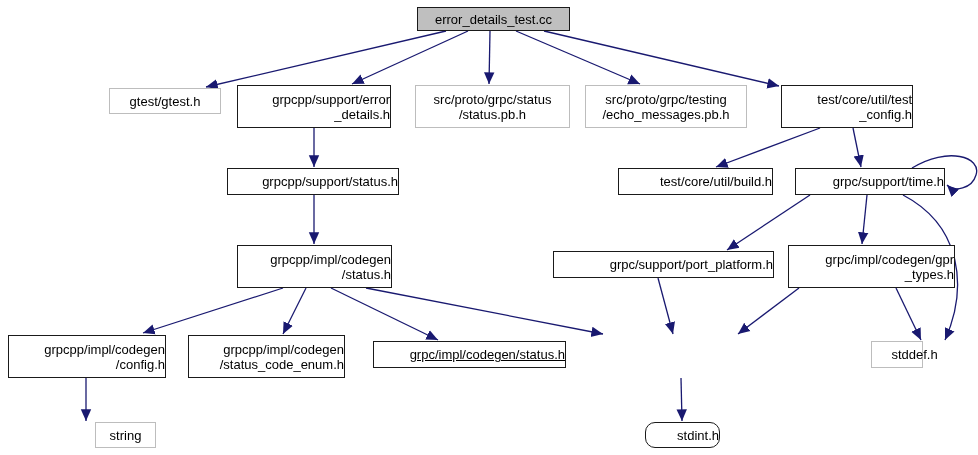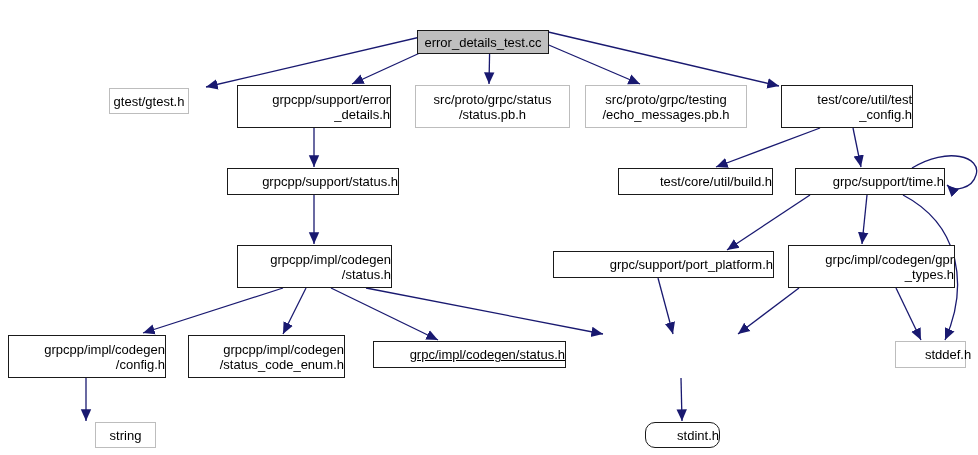--- a/index.html
+++ b/index.html
@@ -94,24 +94,24 @@
       <path d="M799,288 L738,334" class="edge" marker-end="url(#arrowhead)"></path>
       <path d="M896,288 L921,340" class="edge" marker-end="url(#arrowhead)"></path>
       <path d="M283,288 L143,333" class="edge" marker-end="url(#arrowhead)"></path>
       <path d="M306,288 L283,334" class="edge" marker-end="url(#arrowhead)"></path>
       <path d="M331,288 L438,340" class="edge" marker-end="url(#arrowhead)"></path>
       <path d="M366,288 L603,334" class="edge" marker-end="url(#arrowhead)"></path>
       <path d="M86,378 L86,421" class="edge" marker-end="url(#arrowhead)"></path>
       <path d="M681,378 L682,421" class="edge" marker-end="url(#arrowhead)"></path>
     </svg>
   <div id="node-layer">
-      <div class="node main" style="left: 417px; top: 7px; width: 132px; height: 24px; margin-top: 23px;">
+      <div class="node main" style="left: 417px; top: 7px; width: 153px; height: 24px;">
         <div class="line">error_details_test.cc</div>
       </div>
-      <div class="node external" style="left: 109px; top: 88px; width: 80px; height: 26px;">
+      <div class="node external" style="left: 109px; top: 88px; width: 112px; height: 26px;">
         <div class="line">gtest/gtest.h</div>
       </div>
       <div class="node internal" style="left: 237px; top: 85px; width: 154px; height: 43px;">
         <div class="line">grpcpp/support/error</div>
         <div class="line">_details.h</div>
       </div>
       <div class="node external" style="left: 415px; top: 85px; width: 155px; height: 43px;">
         <div class="line">src/proto/grpc/status</div>
         <div class="line">/status.pb.h</div>
       </div>
@@ -147,21 +147,21 @@
         <div class="line">grpcpp/impl/codegen</div>
         <div class="line">/config.h</div>
       </div>
       <div class="node internal" style="left: 188px; top: 335px; width: 157px; height: 43px;">
         <div class="line">grpcpp/impl/codegen</div>
         <div class="line">/status_code_enum.h</div>
       </div>
       <div class="node internal" style="left: 373px; top: 341px; width: 193px; height: 27px; text-decoration: underline;">
         <div class="line">grpc/impl/codegen/status.h</div>
       </div>
-      <div class="node external" style="left: 895px; top: 341px; width: 71px; height: 27px; padding-left: 35px;">
+      <div class="node external" style="left: 871px; top: 341px; width: 52px; height: 27px; padding-left: 35px;">
         <div class="line">stddef.h</div>
       </div>
       <div class="node external" style="left: 55px; top: 422px; width: 61px; height: 26px; margin-left: 40px;">
         <div class="line">string</div>
       </div>
       <div class="node internal" style="left: 645px; top: 422px; width: 75px; height: 26px; border-radius: 10px;">
         <div class="line">stdint.h</div>
       </div>
     </div>
 </div>

